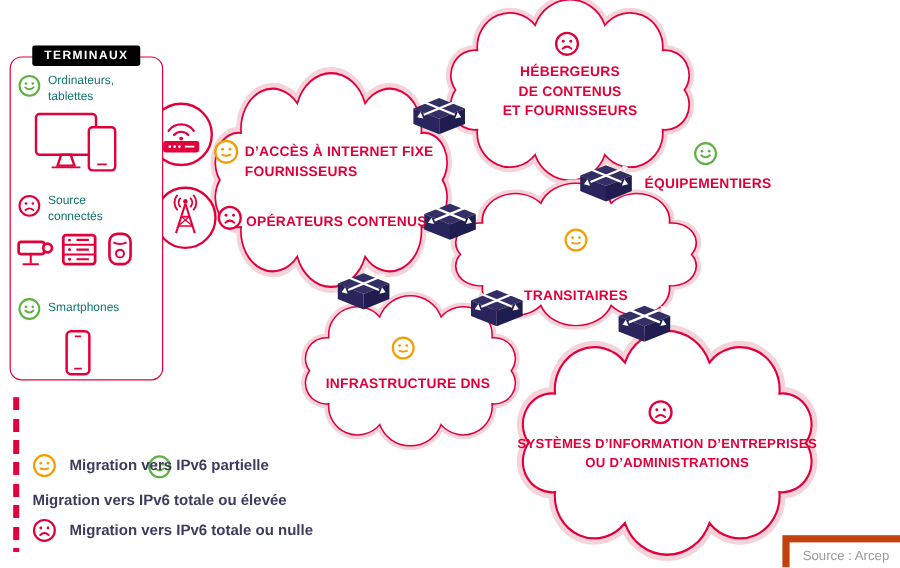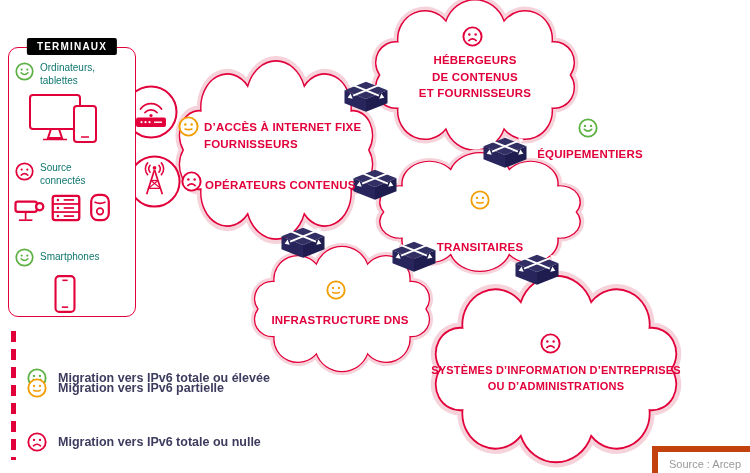--- a/index.html
+++ b/index.html
@@ -289,21 +289,21 @@
     </div>
     <svg class="dev-icon" style="left:44px;top:226px;" width="24" height="40" viewBox="0 0 22 38">
       <rect class="stroke" x="2" y="2" width="18" height="34" rx="3.5"></rect>
       <line class="thin" x1="8.5" y1="6" x2="13.5" y2="6"></line>
       <line class="thin" x1="8" y1="31.5" x2="14" y2="31.5"></line>
     </svg>
   </div>
 
   <div class="dashed-line"></div>
 
-  <div class="legend-item" style="left:27px;top:368px;">
+  <div class="legend-item" style="left:27px;top:379px;flex-direction:column;">
     <svg class="smiley c-green" width="20" height="20" viewBox="0 0 24 24">
         <use href="#faceHappy"></use>
       </svg>
     <span class="legend-text">Migration vers IPv6 totale ou élevée</span>
   </div>
   <div class="legend-item" style="left:27px;top:378px;">
     <svg class="smiley c-orange" width="20" height="20" viewBox="0 0 24 24">
         <use href="#faceNeutral"></use>
       </svg>
     <span class="legend-text">Migration vers IPv6 partielle</span>

